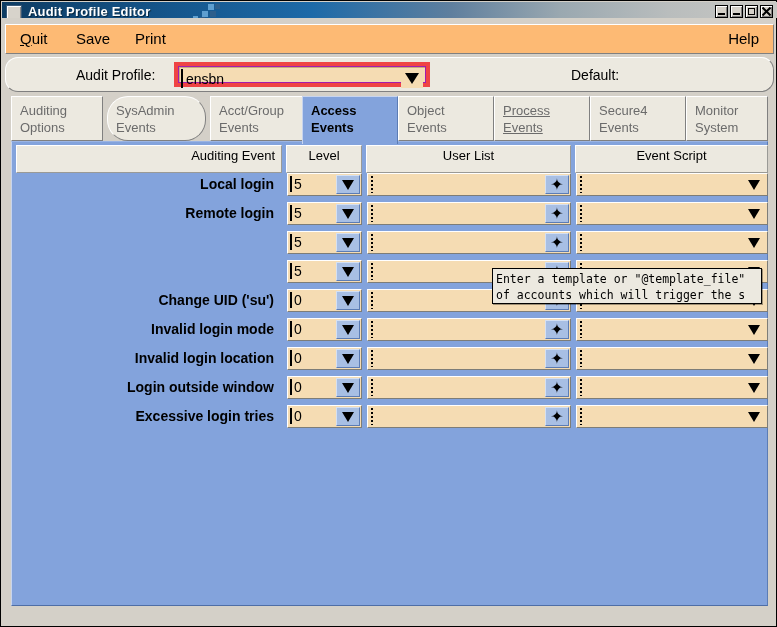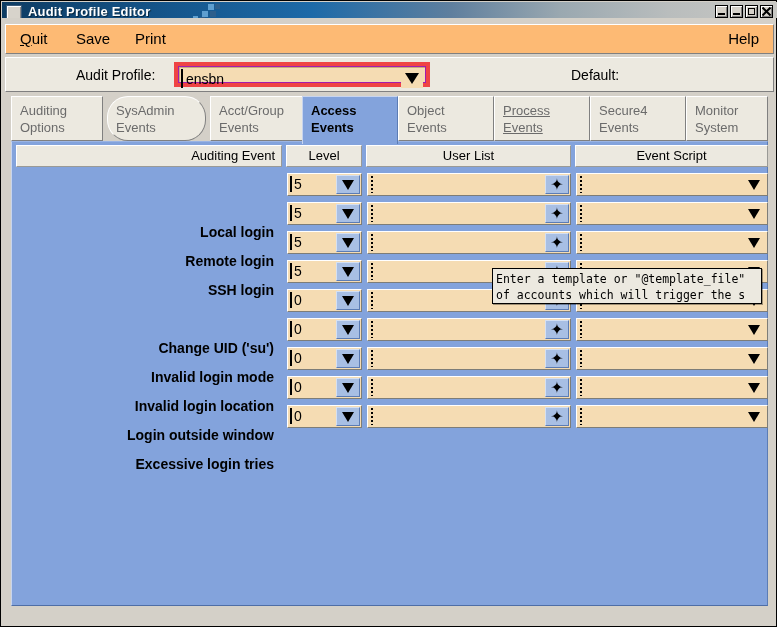--- a/index.html
+++ b/index.html
@@ -101,20 +101,21 @@
   #profilerow {
     position: absolute;
     left: 4px; top: 56px;
     width: 769px; height: 35px;
     background: #ece9e0;
     border-left: 1px solid #ffffff;
     border-top: 1px solid #ffffff;
     border-right: 1px solid #808080;
     border-bottom: 1px solid #808080;
     box-sizing: border-box;
+    border-radius: 13px;
   }
   #profile-label {
     position: absolute;
     left: 70px; top: 9px;
     font-size: 14px; color: #000;
   }
   #profile-combo {
     position: absolute;
     left: 168px; top: 4px;
     width: 256px; height: 25px;
@@ -201,21 +202,21 @@
     box-sizing: border-box;
     border-left: 1px solid #c7d4ee;
     border-top: 1px solid #9ab4e4;
     border-right: 1px solid #5b7cb5;
     border-bottom: 1px solid #4e6ea6;
   }
 
   
   #hdrrow { position: absolute; left: 4px; top: 3px; height: 22px; }
   .hdrcell {
-    position: absolute; top: 0; height: 22px;
+    position: absolute; top: 0; height: 28px;
     background: #ece9e0;
     border-left: 1px solid #ffffff;
     border-top: 1px solid #ffffff;
     border-right: 1px solid #9a9a96;
     border-bottom: 1px solid #9a9a96;
     box-sizing: border-box;
     font-size: 13px;
     color: #000;
     line-height: 20px;
     cursor: default;
@@ -230,21 +231,20 @@
     left: 0; top: 0;
     width: 266px; height: 24px;
     text-align: right;
     padding-right: 8px;
     box-sizing: border-box;
     font-size: 14px;
     font-weight: bold;
     color: #000;
     line-height: 24px;
     white-space: nowrap;
-    margin-top: 48px;
   }
 
   
   .lvl {
     position: absolute;
     left: 271px; top: 1px;
     width: 75px; height: 23px;
     background: #f5dcb3;
     border-left: 1px solid #ffffff;
     border-top: 1px solid #ffffff;
@@ -472,21 +472,20 @@
             <div class="starbtn">✦</div>
           </div>
           <div class="escript">
             <div class="dash"></div>
             <div class="arrowbox">
               <div class="tri-sm"></div>
             </div>
           </div>
         </div>
         <div class="row" style="top: 88px; width: 752px;">
-          <div class="rowlabel">SSH login</div>
           <div class="lvl">
             <div class="caret"></div>
             <div class="val">5</div>
             <div class="arrowbox">
               <div class="tri-sm"></div>
             </div>
           </div>
           <div class="ulist">
             <div class="dash"></div>
             <div class="starbtn">✦</div>

